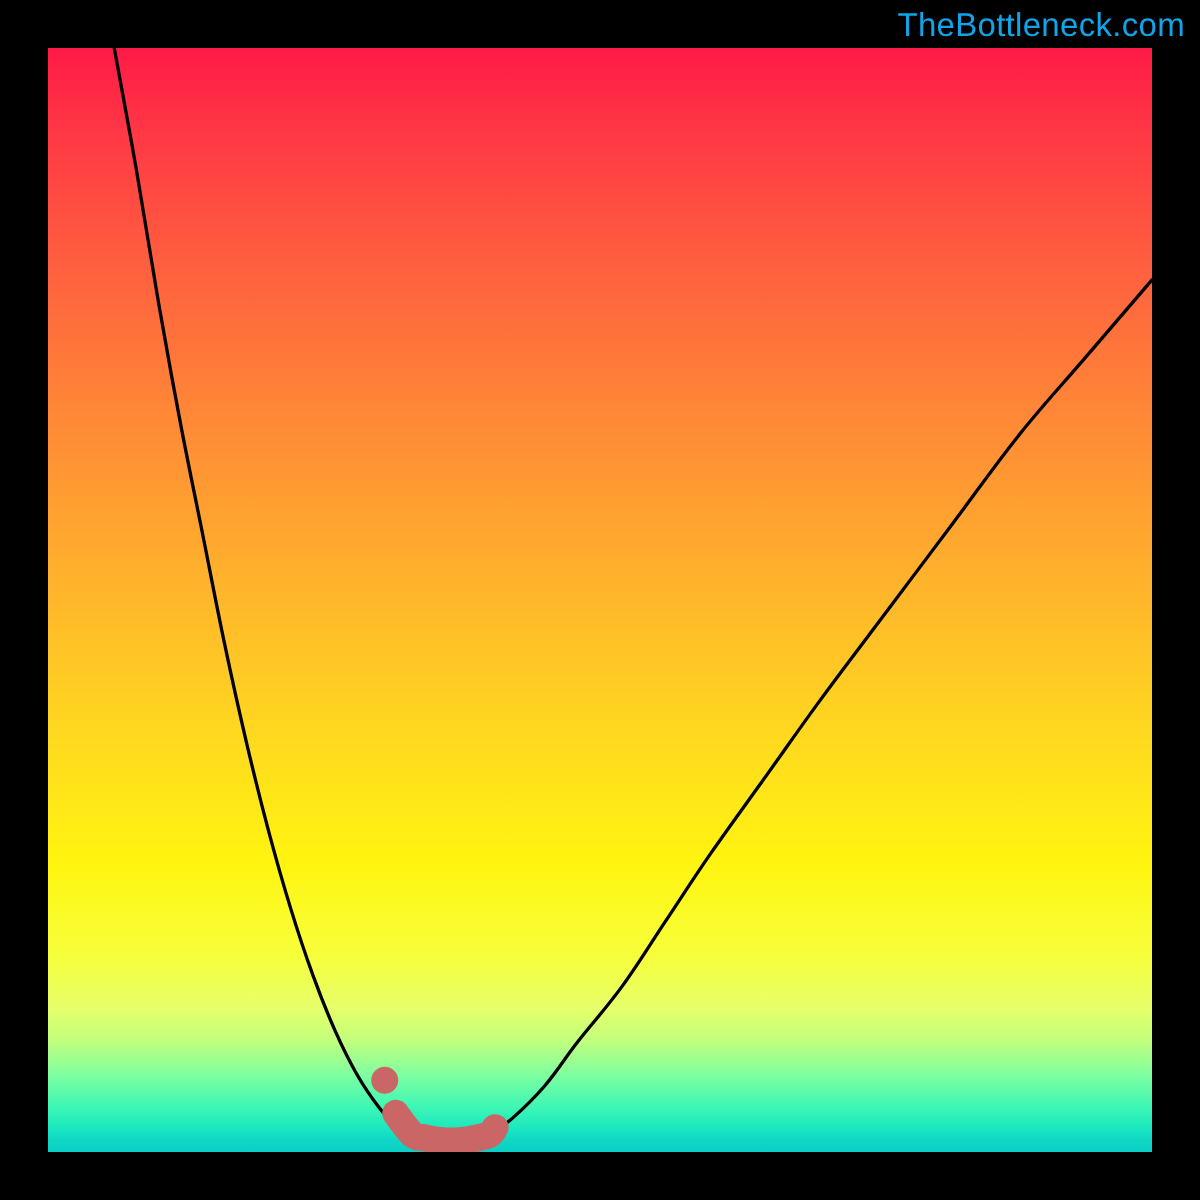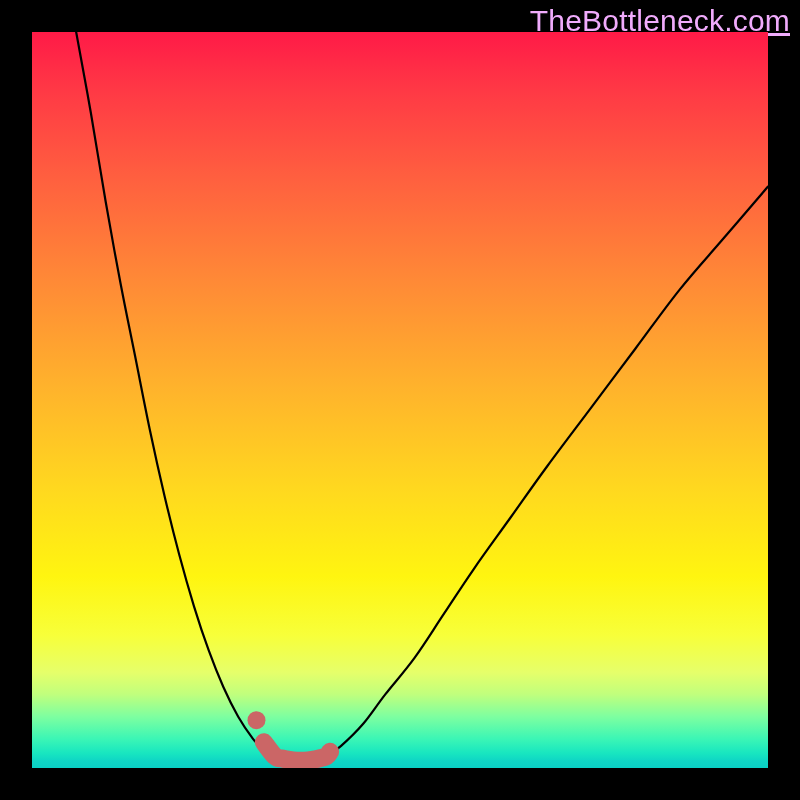--- a/index.html
+++ b/index.html
@@ -38,26 +38,25 @@
       #3cf6b5 96%,
       #18e6c0 98%,
       #0fd6c5 99%,
       #0ad0c5 100%
     );
   }
   .watermark {
     position: absolute;
     top: 4px;
     right: 10px;
-    color: #f0abfc;
-    font-size: 30px;
+    color: #0ea5e9;
+    font-size: 22px;
     font-weight: 500;
     letter-spacing: 0.2px;
     user-select: none;
-    text-decoration: underline;
   }
   svg.curve {
     position: absolute;
     left: 0; top: 0;
     width: 736px;
     height: 736px;
     overflow: visible;
   }
   .curve-path {
     fill: none;

